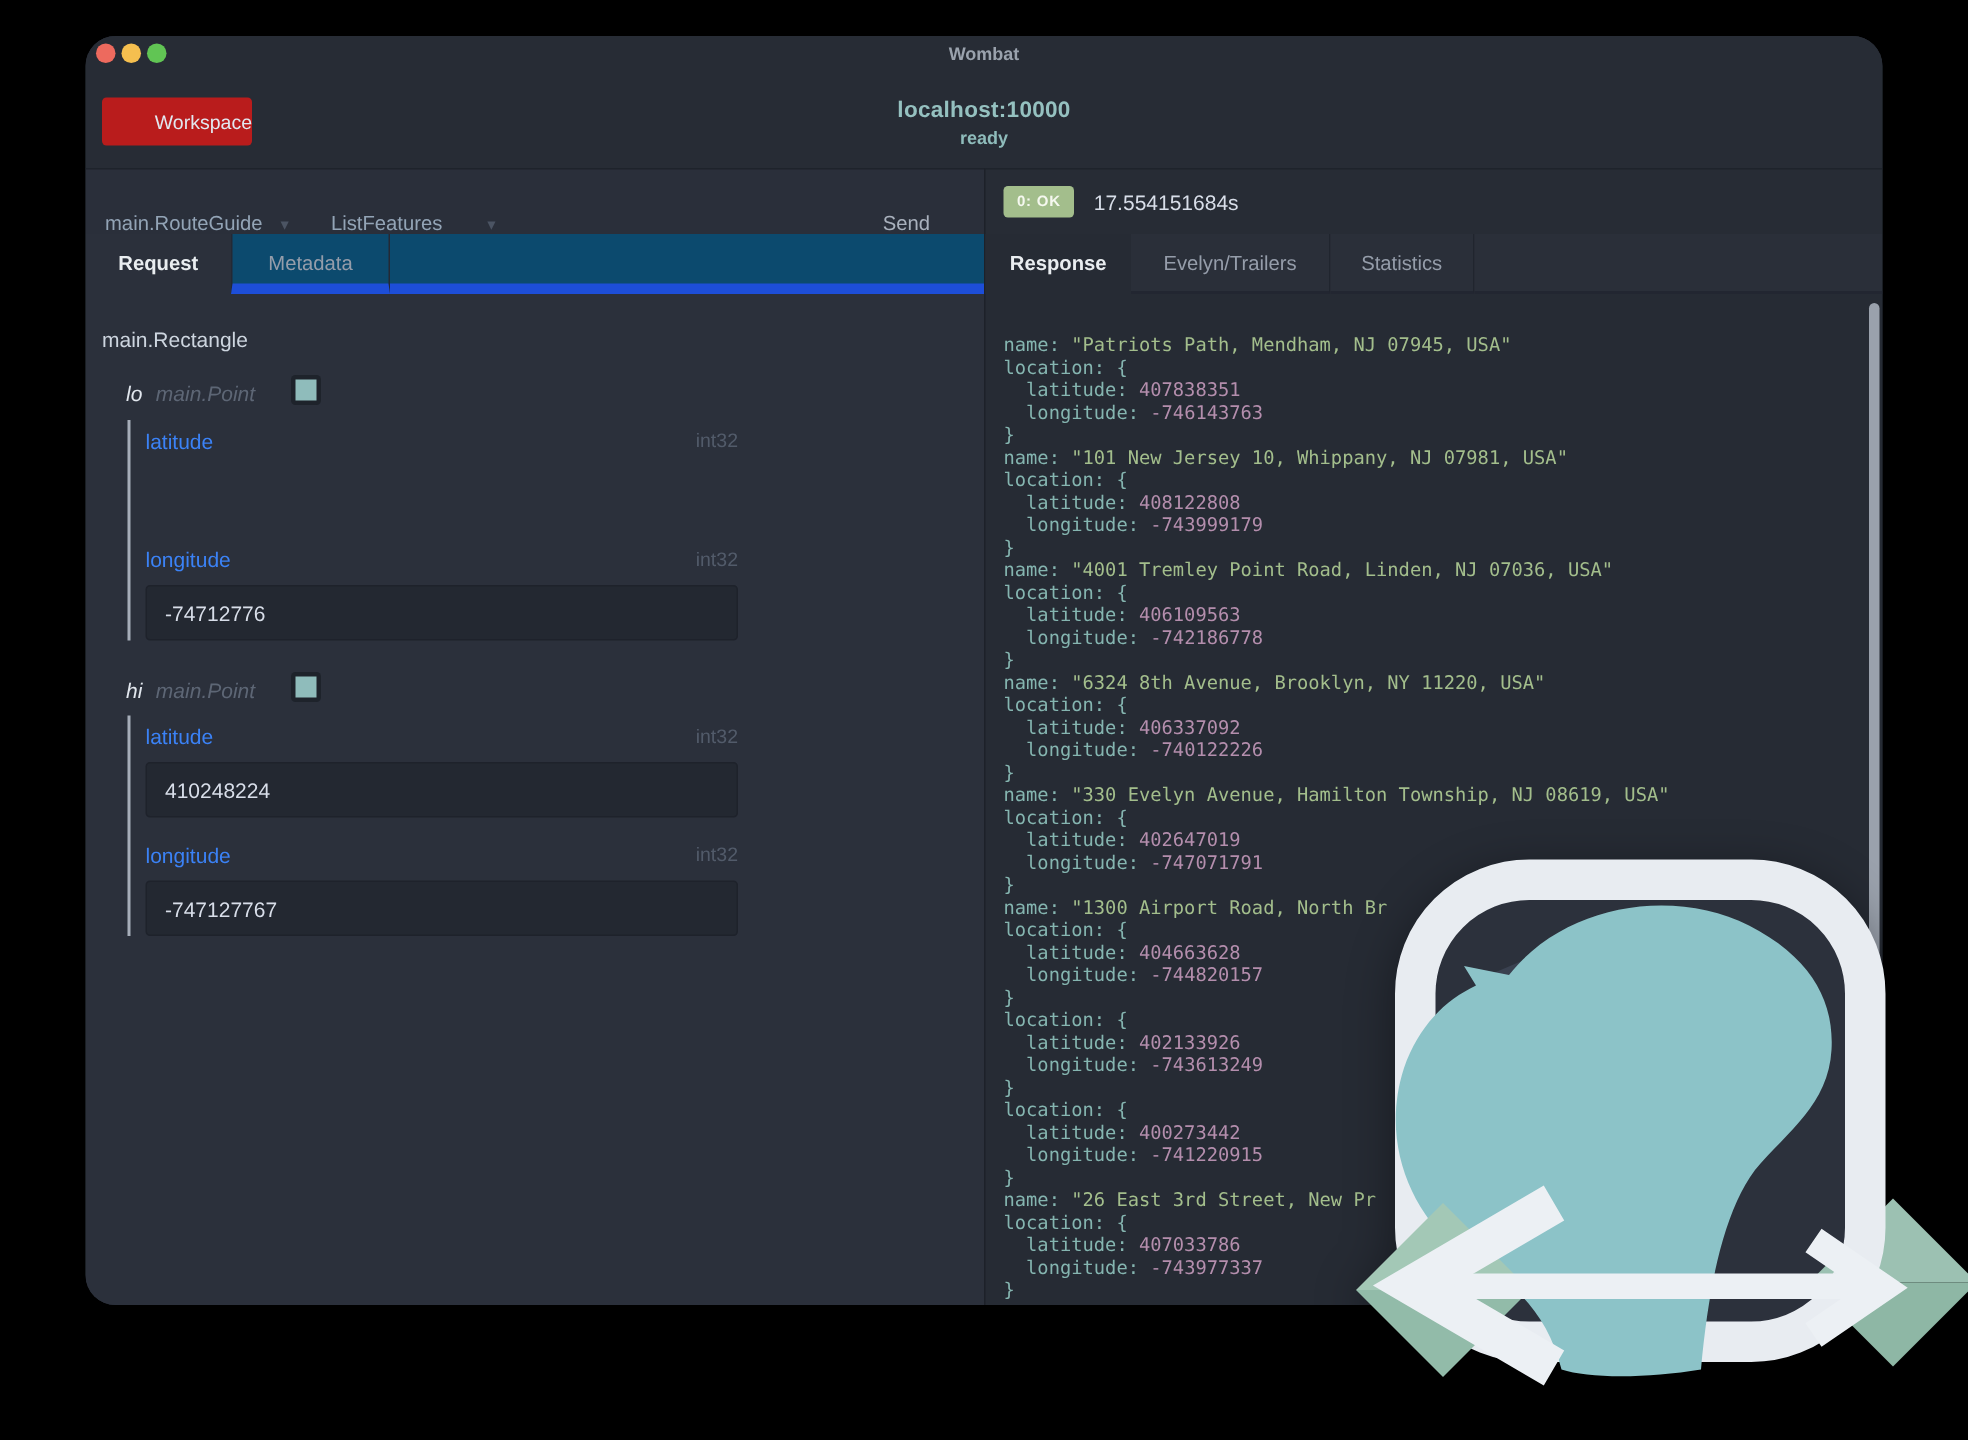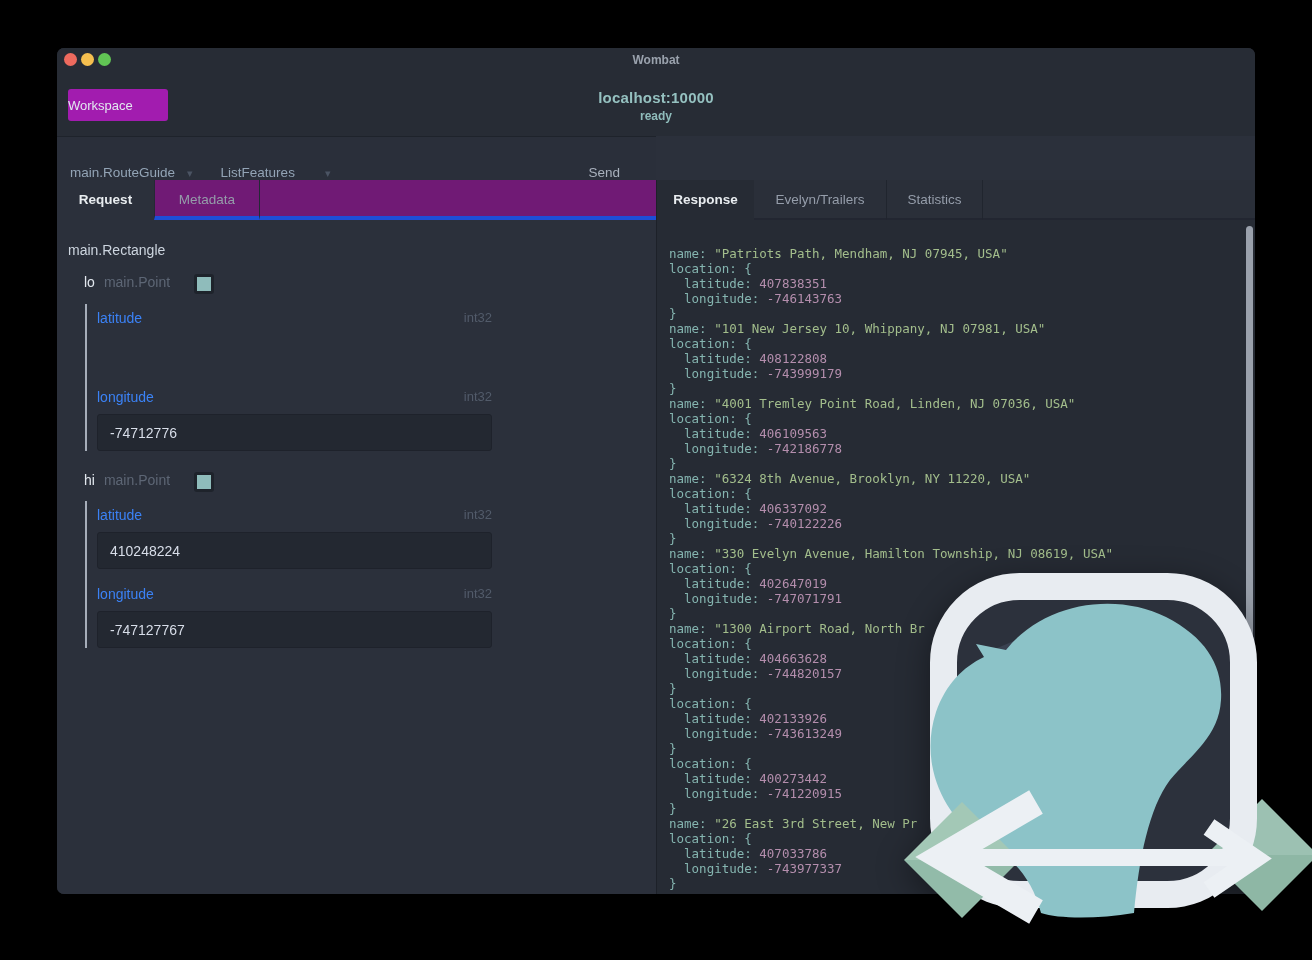--- a/index.html
+++ b/index.html
@@ -1,36 +1,36 @@
 <!DOCTYPE html>
 <html><head>
 <meta charset="utf-8">
 <style>
   * { margin:0; padding:0; box-sizing:border-box; }
   body { background:#000; }
   .page { position:relative; width:1312px; height:960px; background:#000; overflow:hidden;
           font-family:"Liberation Sans", sans-serif; }
 
   
-  .window { position:absolute; left:57px; top:48px; width:1198px; height:846px;
-            background:#2b303b; border-radius:7px; overflow:hidden;
+  .window { position:absolute; left:57px; top:24px; width:1198px; height:846px;
+            background:#2b303b; border-radius:20px; overflow:hidden;
             box-shadow:0 24px 60px rgba(0,0,0,.65); }
 
   .titlebar { position:absolute; left:0; top:0; width:1198px; height:24px; background:#272c35; }
   .traffic { position:absolute; top:5px; width:13px; height:13px; border-radius:50%; }
   .tl-close { left:7px;  background:#ed6a5e; }
   .tl-min   { left:24px; background:#f5bf4f; }
   .tl-zoom  { left:41px; background:#61c554; }
   .win-title { position:absolute; left:0; top:0; width:100%; height:24px; line-height:25px;
                text-align:center; font-size:12px; font-weight:bold; color:#9aa2ad; }
 
   .header { position:absolute; left:0; top:24px; width:1198px; height:64px; background:#272c35; }
   .workspace-btn { position:absolute; left:11px; top:17px; width:100px; height:32px;
-                   background:#a21caf; border:none; border-radius:3px; color:#e2e8f0;
-                   font-size:13px; font-family:inherit; text-align:left; }
+                   background:#b91c1c; border:none; border-radius:3px; color:#e2e8f0;
+                   font-size:13px; font-family:inherit; text-align:right; }
   .server-block { position:absolute; left:0; top:0; width:100%; text-align:center; }
   .server-addr { margin-top:17px; font-size:15px; font-weight:bold; color:#95c1c0; letter-spacing:.2px; }
   .server-status { margin-top:3px; font-size:12px; font-weight:bold; color:#8fbcbb; }
 
   
   .toolbar { position:absolute; left:0; top:88px; width:1198px; height:44px; }
   .toolbar-left { position:absolute; left:0; top:0; width:599px; height:44px; background:#2a2f3a;
                   border-top:1px solid #1e232b; display:flex; align-items:flex-end; }
   .svc-label { margin-left:13px; font-size:13.5px; color:#93a4b6; }
   .chev { font-size:11px; color:#4b5463; margin-left:12px; }
@@ -44,34 +44,34 @@
                    display:flex; align-items:center; }
   .status-badge { margin-left:12px; background:#a3be8c; border-radius:3px; padding:5px 9px;
                   font-size:10px; font-weight:bold; letter-spacing:.5px; color:#f5f8ef; }
   .duration { margin-left:13px; font-size:14px; color:#d8dee9; }
 
   
   .tabbar { position:absolute; top:132px; height:40px; display:flex; }
   .tabbar-left  { left:0;  width:599px; }
   .tabbar-right { left:599px; width:599px; border-left:1px solid #1d2129; }
   .tab { height:40px; line-height:40px; text-align:center; font-size:13.5px; color:#959daa; }
-  .tabbar-left  .tab, .tabbar-left  .tab-filler { background:#701a75; border-bottom:4px solid #1d4ed8; }
+  .tabbar-left  .tab, .tabbar-left  .tab-filler { background:#0c4a6e; border-bottom:7px solid #1d4ed8; }
   .tabbar-right .tab, .tabbar-right .tab-filler { background:#2a2f39; border-bottom:2px solid #222631; }
   .tab-filler { flex:1; }
   .tab.active { background:#2b303b !important; border-bottom:none !important;
                 color:#e9edf0; font-weight:bold; }
   .tabbar-right .tab.active { background:#262b34 !important; }
   .t-request { width:97px; } .t-metadata { width:106px; border-left:1px solid #242935; border-right:1px solid #242935; }
   .t-response { width:97px; } .t-headers { width:133px; border-right:1px solid #20252e; }
   .t-stats { width:96px; border-right:1px solid #20252e; }
 
   
   .form-panel { position:absolute; left:0; top:172px; width:599px; height:674px; background:#2b303b; }
   .msg-type { position:absolute; left:11px; top:22px; font-size:14px; color:#cdd5df; }
-  .group-header { position:absolute; left:27px; display:flex; align-items:flex-start; }
+  .group-header { position:absolute; left:27px; display:flex; align-items:flex-end;font-style:italic; }
   .g-name { font-size:14px; color:#e2e7ee; }
   .g-type { margin-left:9px; font-size:14px; color:#5d6675; }
   .checkbox { margin-left:24px; width:20px; height:20px; background:#1e232b; border-radius:3px;
               display:flex; align-items:center; justify-content:center; }
   .checkbox-fill { width:14px; height:14px; background:#8fbcbb; }
   .guide { position:absolute; left:28px; width:2px; background:#a6adb9; }
   .frow-label { position:absolute; left:40px; width:395px; display:flex; }
   .f-label { font-size:14px; color:#3b82f6; }
   .f-spacer { flex:1; }
   .f-type { font-size:13px; color:#525b6a; }
@@ -118,20 +118,24 @@
 
     <div class="toolbar">
       <div class="toolbar-left">
         <span class="svc-label">main.RouteGuide</span>
         <span class="chev">▾</span>
         <span class="method-label">ListFeatures</span>
         <span class="chev chev2">▾</span>
         <span class="tb-spacer"></span>
         <button class="send-btn">Send</button>
       </div>
+      <div class="toolbar-right">
+        <span class="status-badge">0: OK</span>
+        <span class="duration">17.554151684s</span>
+      </div>
     </div>
 
     <div class="tabbar tabbar-left">
       <div class="tab t-request active">Request</div>
       <div class="tab t-metadata">Metadata</div>
       <div class="tab-filler"></div>
     </div>
 
     <div class="tabbar tabbar-right">
       <div class="tab t-response active">Response</div>

